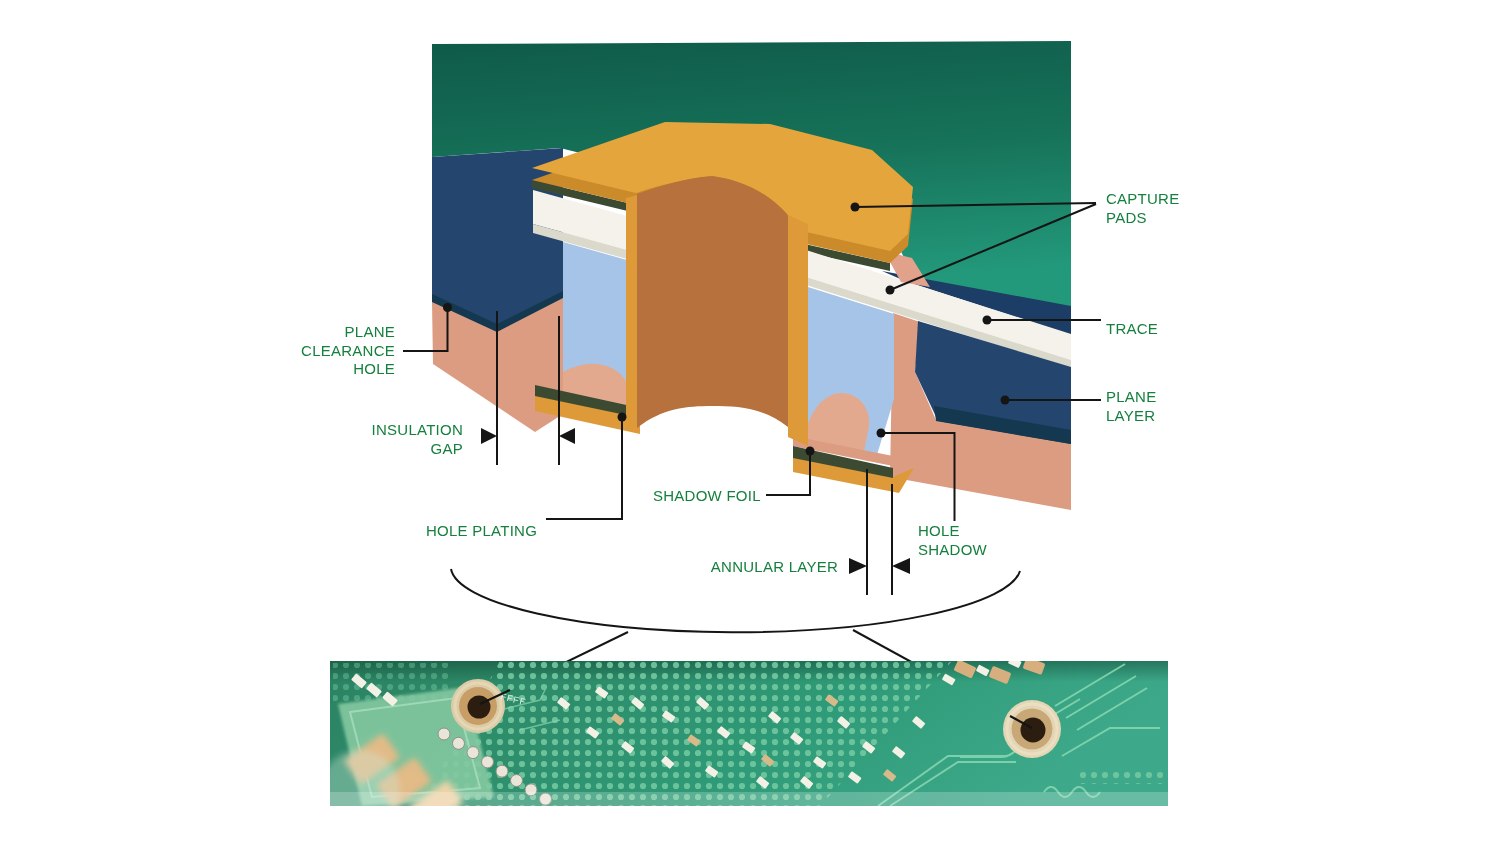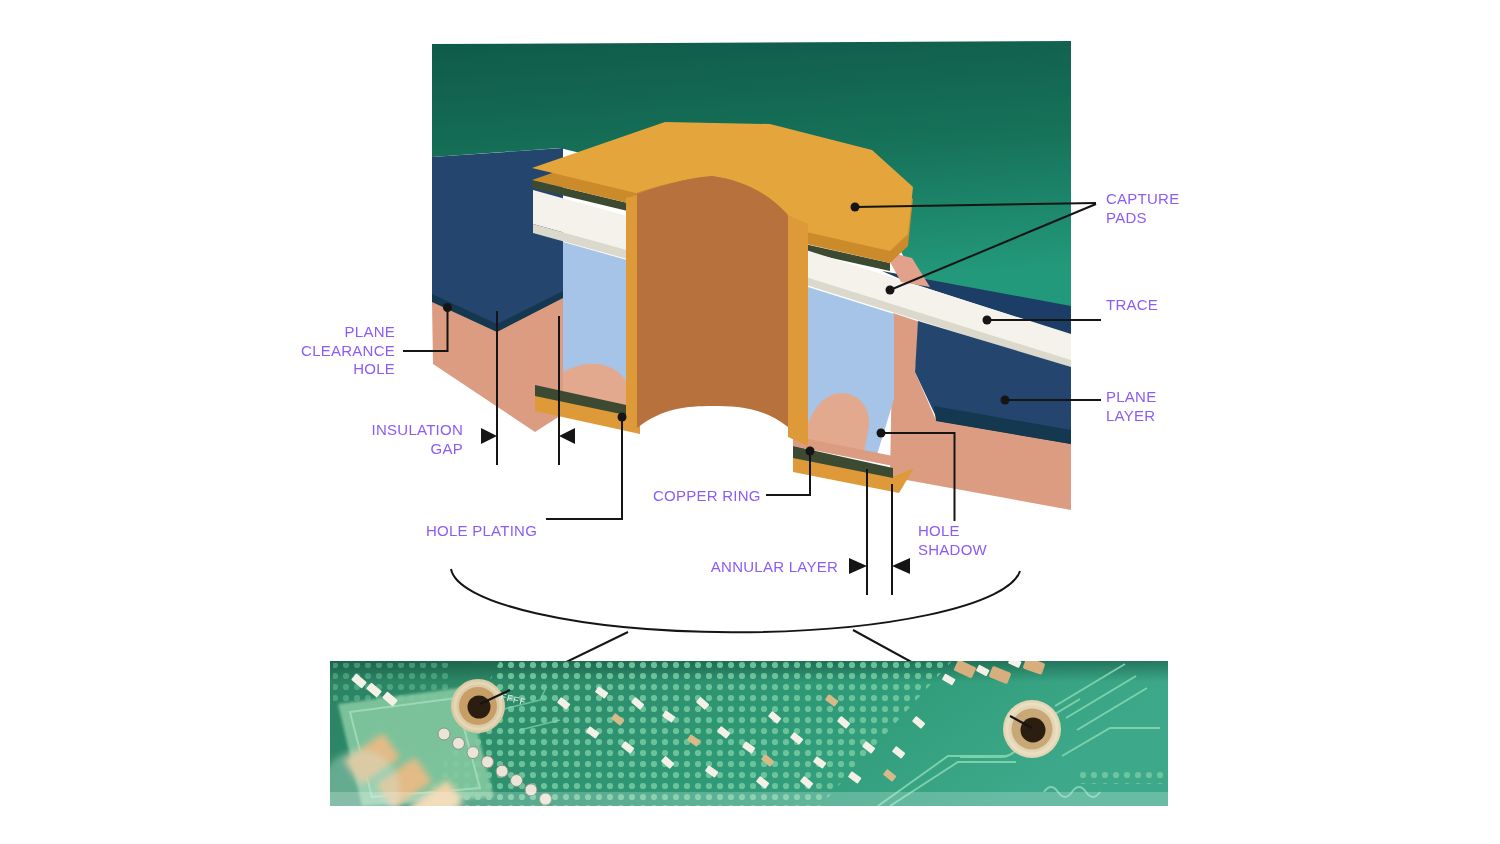--- a/index.html
+++ b/index.html
@@ -1,19 +1,19 @@
 <!DOCTYPE html>
 <html><head>
 <meta charset="utf-8">
 <style>
   html,body{margin:0;padding:0;background:#fff;}
   #stage{position:relative;width:1500px;height:844px;background:#ffffff;overflow:hidden;
          font-family:"Liberation Sans",sans-serif;}
   #art{position:absolute;left:0;top:0;}
-  .lbl{position:absolute;font-size:15px;line-height:18.5px;color:#8b5cf6;
+  .lbl{position:absolute;font-size:15px;line-height:18.5px;color:#15803d;
        letter-spacing:.25px;white-space:pre-line;font-family:"Liberation Sans",sans-serif;}
   .lbl.r{text-align:right;}
   .pblur{filter:blur(3px);}
   .psoft{filter:blur(1.5px);}
 </style>
 </head>
 <body>
 
 <div id="stage">
 
@@ -233,28 +233,28 @@
 
 <div class="lbl r" style="top:323px; right:1105px;">PLANE
 CLEARANCE
 HOLE</div>
 
 <div class="lbl r" style="top:421px; right:1037px;">INSULATION
 GAP</div>
 
 <div class="lbl" style="top:522px; left:426px;">HOLE PLATING</div>
 
-<div class="lbl" style="top:487px; left:653px;">COPPER RING</div>
+<div class="lbl" style="top:487px; left:653px;">SHADOW FOIL</div>
 
 <div class="lbl r" style="top:558px; right:662px;">ANNULAR LAYER</div>
 
 <div class="lbl" style="top:522px; left:918px;">HOLE
 SHADOW</div>
 
 <div class="lbl" style="top:190px; left:1106px;">CAPTURE
 PADS</div>
 
-<div class="lbl" style="top:296px; left:1106px;">TRACE</div>
+<div class="lbl" style="top:320px; left:1106px;">TRACE</div>
 
 <div class="lbl" style="top:388px; left:1106px;">PLANE
 LAYER</div>
 
 </div>
 
 </body></html>

